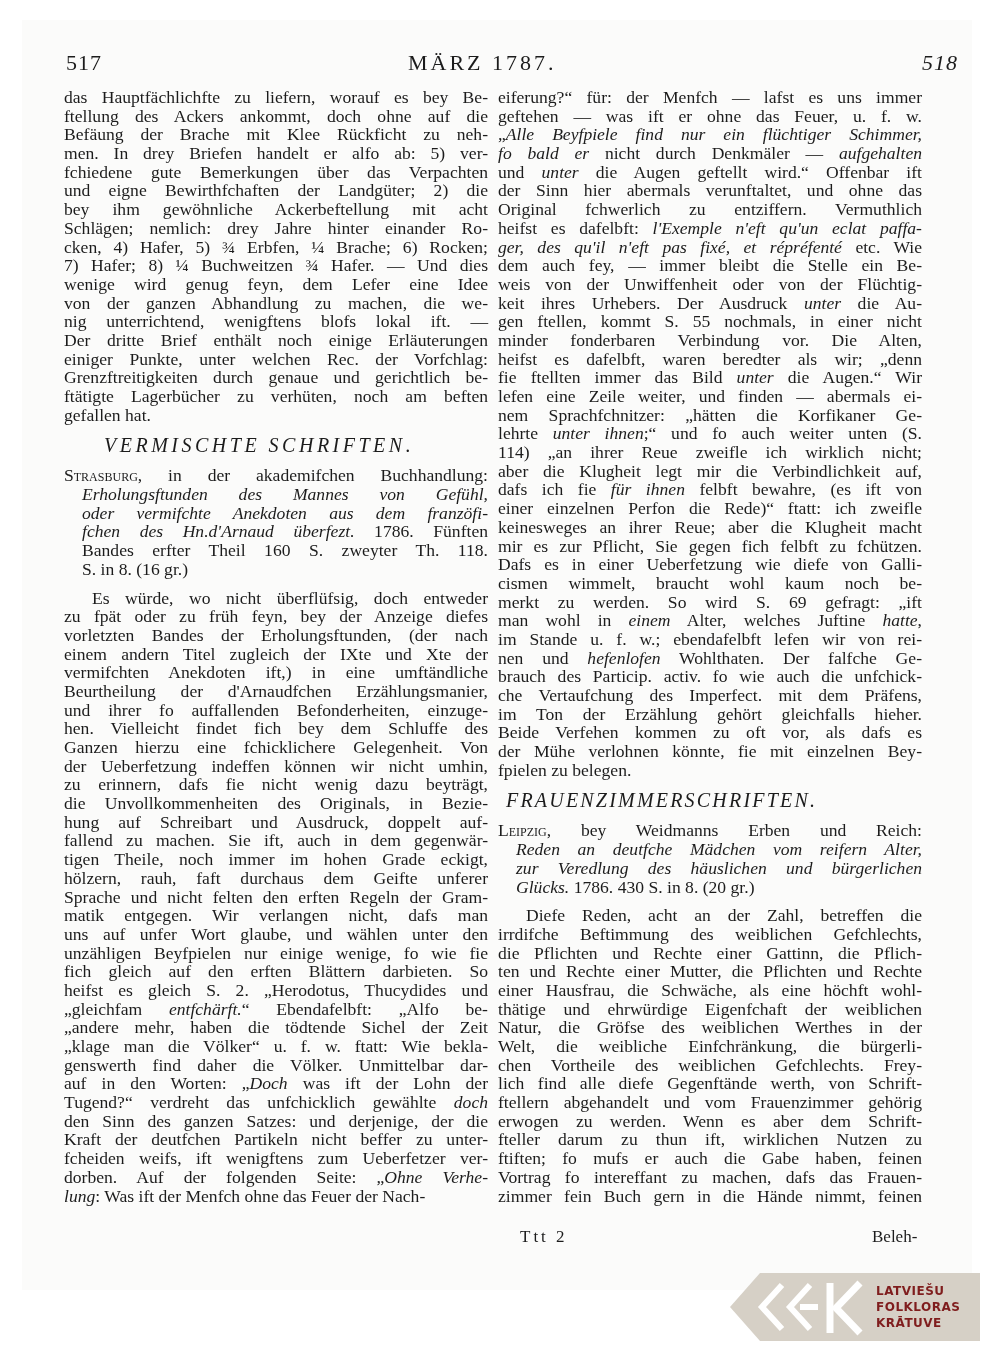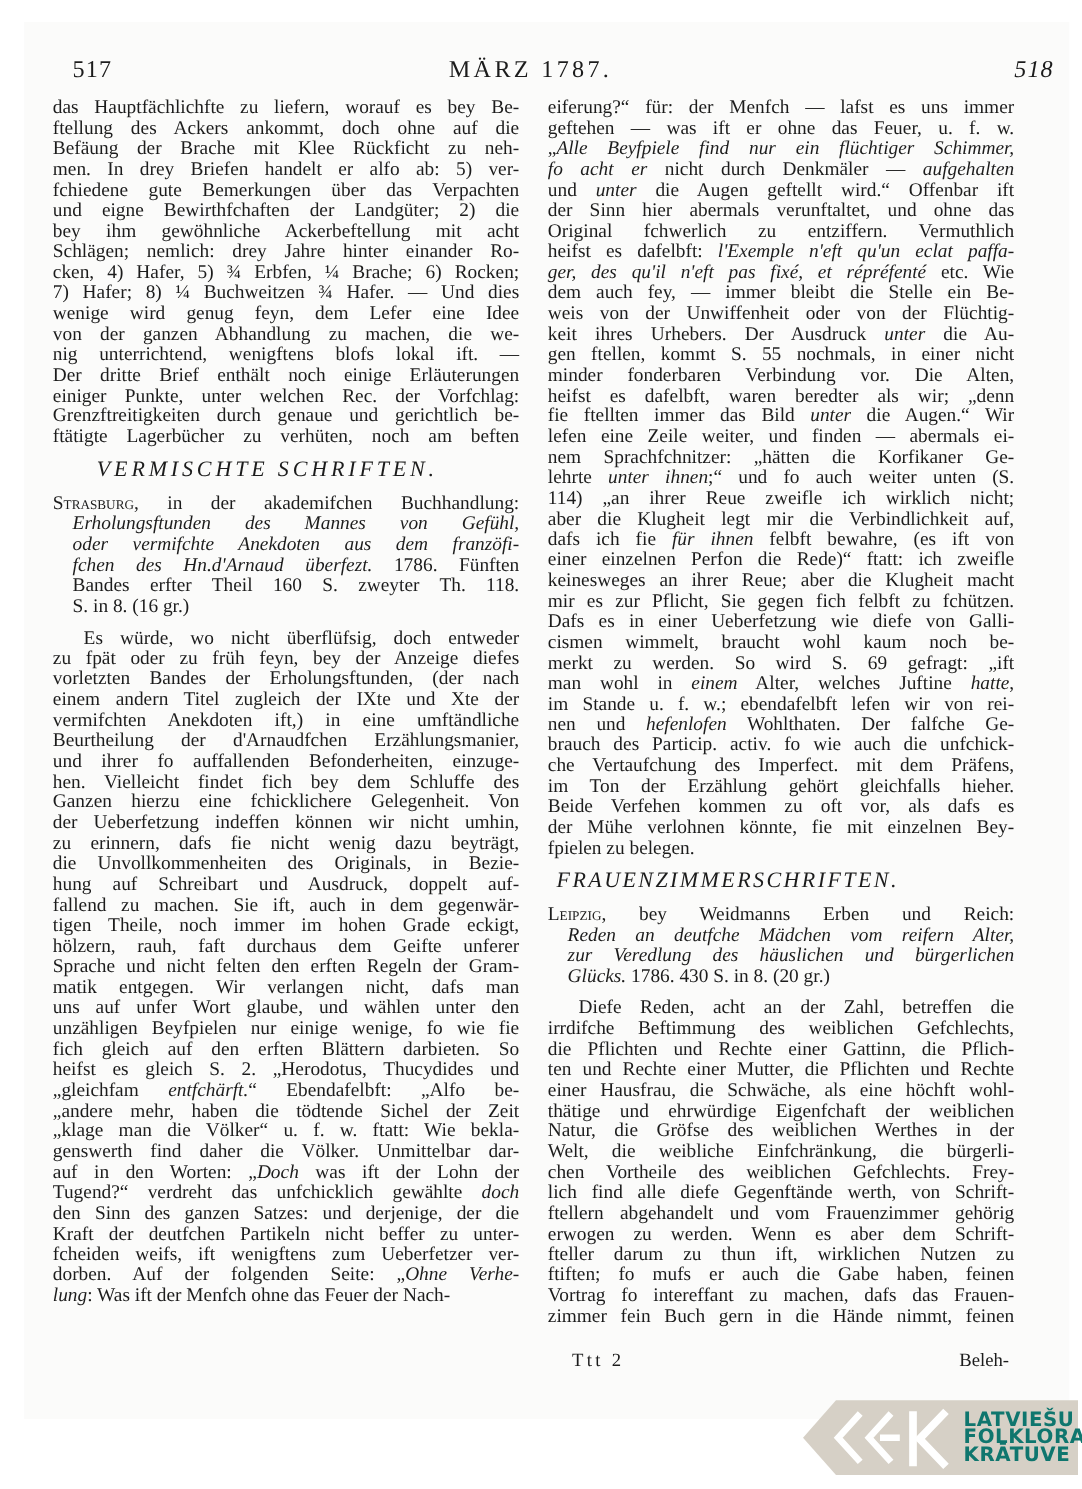--- a/index.html
+++ b/index.html
@@ -11,43 +11,43 @@
     position: absolute; left: 22px; top: 20px; width: 950px; height: 1270px;
     background: #fbfbfa;
   }
   .running-head { position: absolute; top: 50px; left: 0; width: 984px; height: 30px; }
   .running-head span { position: absolute; font-size: 22px; letter-spacing: 1px; }
   .pn-left { left: 28px; margin-left: 38px; }
   .pn-right { left: 922px; font-style: italic; }
   .title { left: 408px; letter-spacing: 3px !important; }
 
   .col { position: absolute; top: 88px; width: 424px; font-size: 17.6px; line-height: 18.7px; text-align: justify; }
-  .col-left { left: 48px; }
+  .col-left { left: 64px; }
   .col-right { left: 498px; }
   .line { display: block; white-space: nowrap; text-align-last: justify; height: 18.7px; overflow: visible; }
   .line.last { text-align-last: left; }
   .indent { padding-left: 28px; }
   .hang { padding-left: 18px; }
 
   .section-heading {
     display: block; text-align: left; font-style: italic; font-size: 20px;
     letter-spacing: 3.5px; margin: 12px 0 6px 40px; height: 24px;
   }
   .fh { margin-left: 8px; letter-spacing: 2.2px; }
   .gap { display: block; height: 10px; }
   .sc { font-variant: small-caps; }
   i, .it { font-style: italic; }
 
   .footer-sig { position: absolute; top: 1227px; left: 520px; font-size: 17px; letter-spacing: 3px; }
   .footer-catch { position: absolute; top: 1227px; left: 872px; font-size: 17px; }
 
   .logo { position: absolute; left: 730px; top: 1271px; width: 250px; height: 72px; }
   .logo-text {
-    position: absolute; left: 876px; top: 1283px; width: 104px; color: #0f766e;
-    font-family: "DejaVu Sans", sans-serif; font-weight: bold; font-size: 18px; line-height: 16px; letter-spacing: 0.5px;
+    position: absolute; left: 876px; top: 1283px; width: 104px; color: #7f1d1d;
+    font-family: "DejaVu Sans", sans-serif; font-weight: bold; font-size: 12px; line-height: 16px; letter-spacing: 0.5px;
   }
   .logo-text span { display: block; text-align: left; }
 </style>
 </head>
 <body>
 
 <div class="scan"></div>
 
 <div class="running-head">
   <span class="pn-left">517</span>
@@ -67,20 +67,21 @@
       <span class="line">Schlägen; nemlich: drey Jahre hinter einander Ro-</span>
       <span class="line">cken, 4) Hafer, 5) ¾ Erbfen, ¼ Brache; 6) Rocken;</span>
       <span class="line">7) Hafer; 8) ¼ Buchweitzen ¾ Hafer. — Und dies</span>
       <span class="line">wenige wird genug feyn, dem Lefer eine Idee</span>
       <span class="line">von der ganzen Abhandlung zu machen, die we-</span>
       <span class="line">nig unterrichtend, wenigftens blofs lokal ift. —</span>
       <span class="line">Der dritte Brief enthält noch einige Erläuterungen</span>
       <span class="line">einiger Punkte, unter welchen Rec. der Vorfchlag:</span>
       <span class="line">Grenzftreitigkeiten durch genaue und gerichtlich be-</span>
       <span class="line">ftätigte Lagerbücher zu verhüten, noch am beften</span>
+      <span class="line last">gefallen hat.</span>
     </div>
   <div class="section-heading">VERMISCHTE SCHRIFTEN.</div>
   <div>
     <span class="line"><span class="sc">Strasburg</span><span>, in der akademifchen Buchhandlung:</span></span>
     <span class="line hang it">Erholungsftunden des Mannes von Gefühl,</span>
     <span class="line hang it">oder vermifchte Anekdoten aus dem franzöfi-</span>
     <span class="line hang"><i>fchen des Hn.d'Arnaud überfezt.</i><span> 1786. Fünften</span></span>
     <span class="line hang">Bandes erfter Theil 160 S. zweyter Th. 118.</span>
     <span class="line hang last">S. in 8. (16 gr.)</span>
   </div>
@@ -120,21 +121,21 @@
       <span class="line">dorben. Auf der folgenden Seite: „<i>Ohne Verhe-</i></span>
       <span class="line last"><i>lung</i>: Was ift der Menfch ohne das Feuer der Nach-</span>
     </div>
 </div>
 
 <div class="col col-right">
   <div>
       <span class="line">eiferung?“ für: der Menfch — lafst es uns immer</span>
       <span class="line">geftehen — was ift er ohne das Feuer, u. f. w.</span>
       <span class="line">„<i>Alle Beyfpiele find nur ein flüchtiger Schimmer,</i></span>
-      <span class="line"><i>fo acht er</i> nicht durch Denkmäler — <i>aufgehalten</i></span>
+      <span class="line"><i>fo bald er</i> nicht durch Denkmäler — <i>aufgehalten</i></span>
       <span class="line">und <i>unter</i> die Augen geftellt wird.“ Offenbar ift</span>
       <span class="line">der Sinn hier abermals verunftaltet, und ohne das</span>
       <span class="line">Original fchwerlich zu entziffern. Vermuthlich</span>
       <span class="line">heifst es dafelbft: <i>l'Exemple n'eft qu'un eclat paffa-</i></span>
       <span class="line"><i>ger, des qu'il n'eft pas fixé, et répréfenté</i> etc. Wie</span>
       <span class="line">dem auch fey, — immer bleibt die Stelle ein Be-</span>
       <span class="line">weis von der Unwiffenheit oder von der Flüchtig-</span>
       <span class="line">keit ihres Urhebers. Der Ausdruck <i>unter</i> die Au-</span>
       <span class="line">gen ftellen, kommt S. 55 nochmals, in einer nicht</span>
       <span class="line">minder fonderbaren Verbindung vor. Die Alten,</span>

